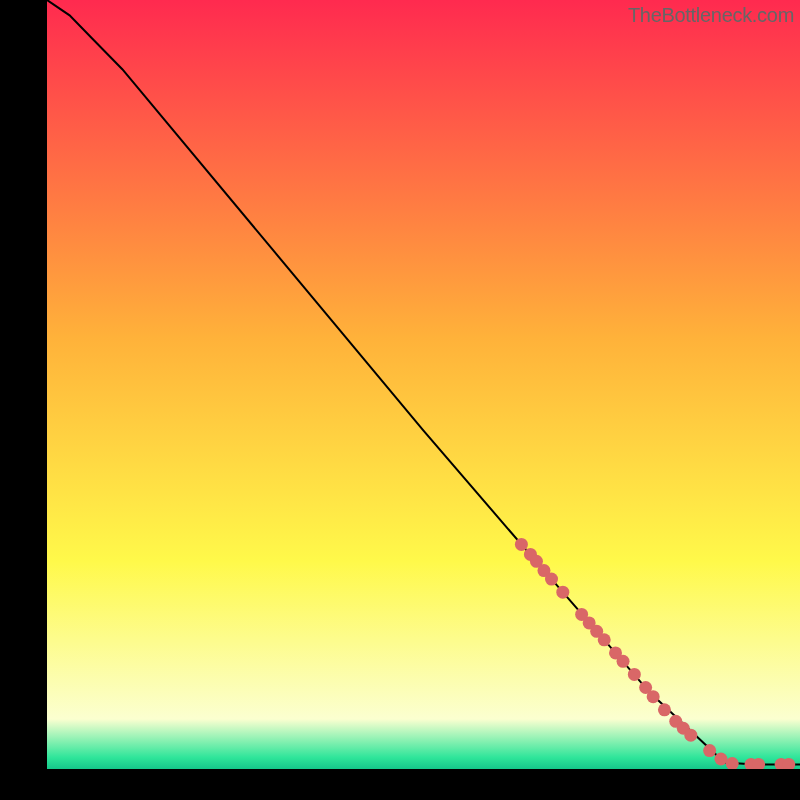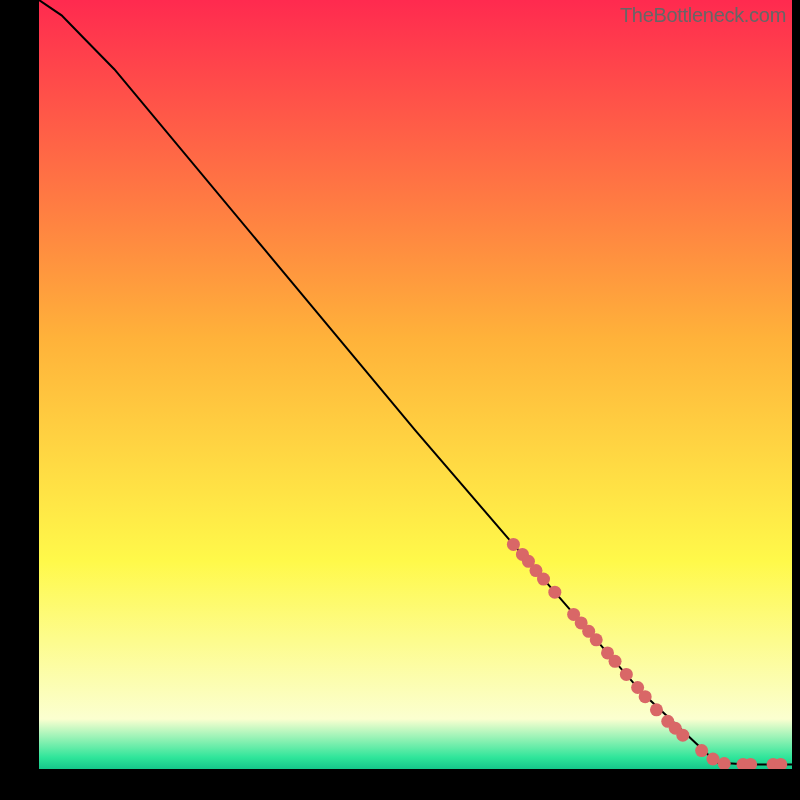--- a/index.html
+++ b/index.html
@@ -6,21 +6,21 @@
     margin: 0;
     padding: 0;
     width: 800px;
     height: 800px;
     background: #000000;
     font-family: Arial, Helvetica, sans-serif;
     overflow: hidden;
   }
   .chart-wrap {
     position: absolute;
-    left: 39px;
+    left: 47px;
     top: 0px;
     width: 753px;
     height: 769px;
   }
   .attribution {
     position: absolute;
     top: 4px;
     right: 6px;
     color: #666666;
     font-size: 20px;

